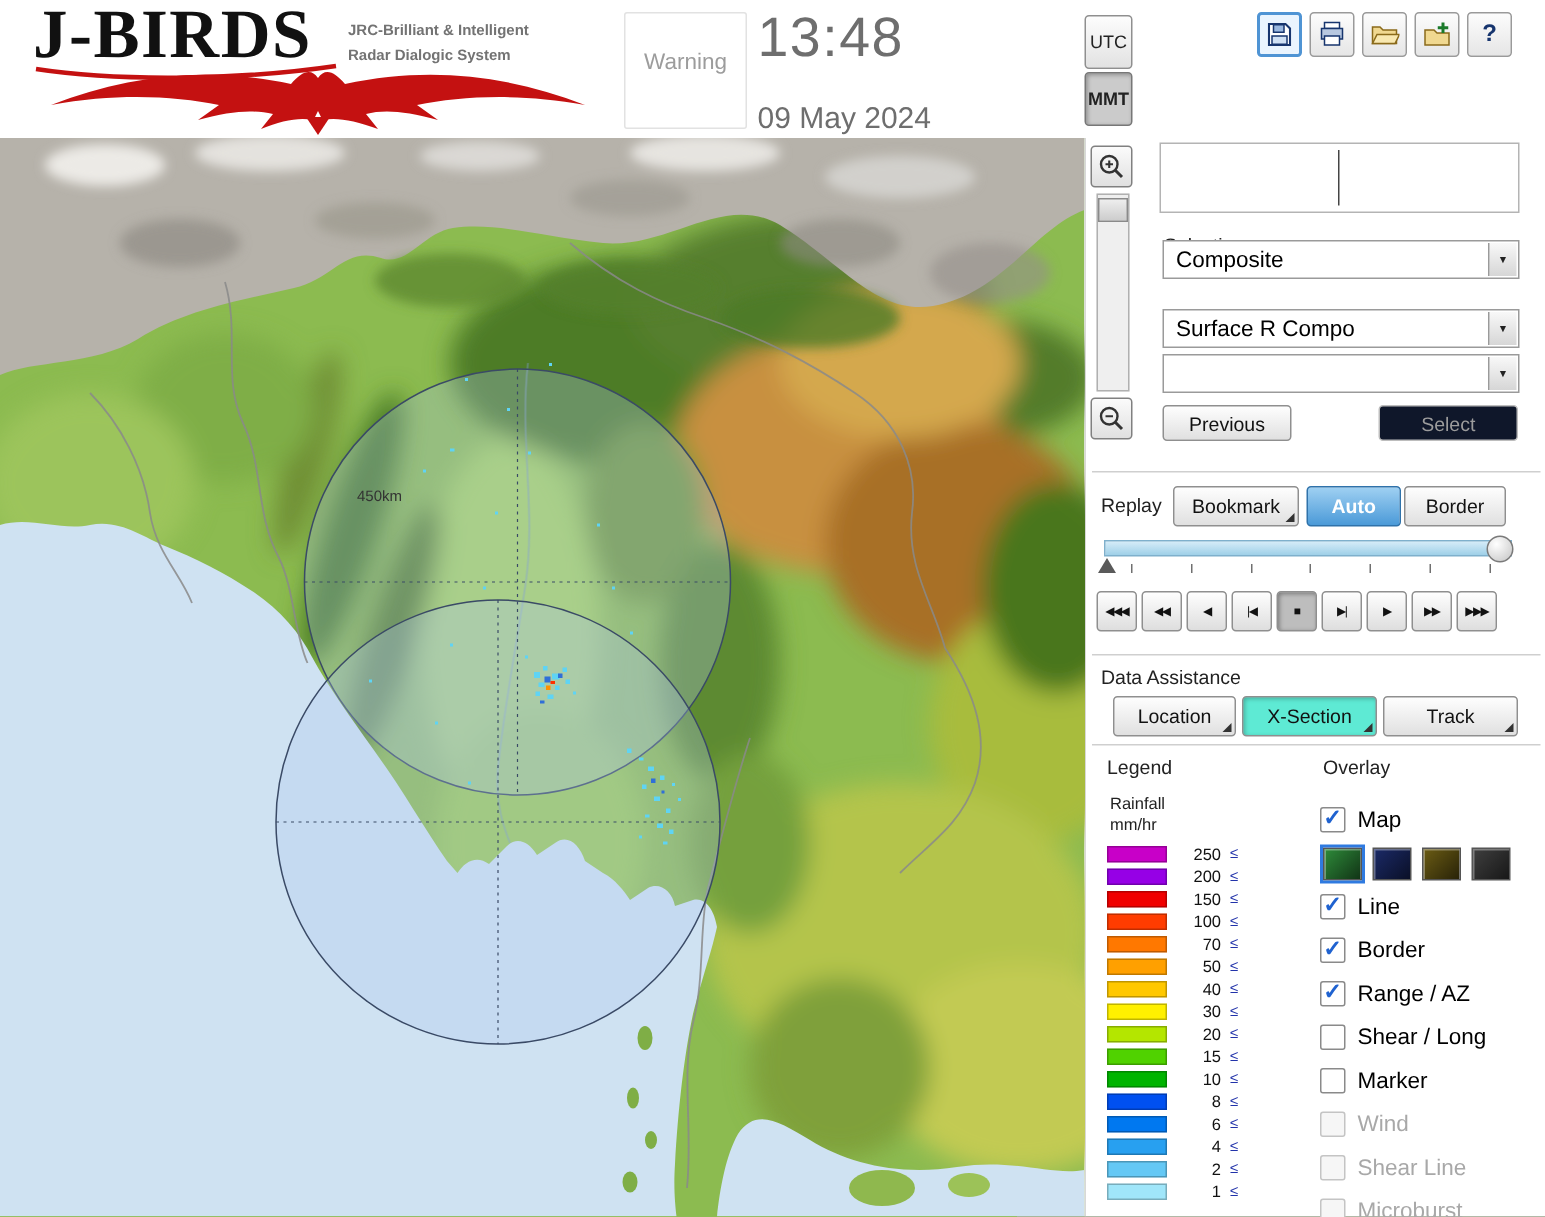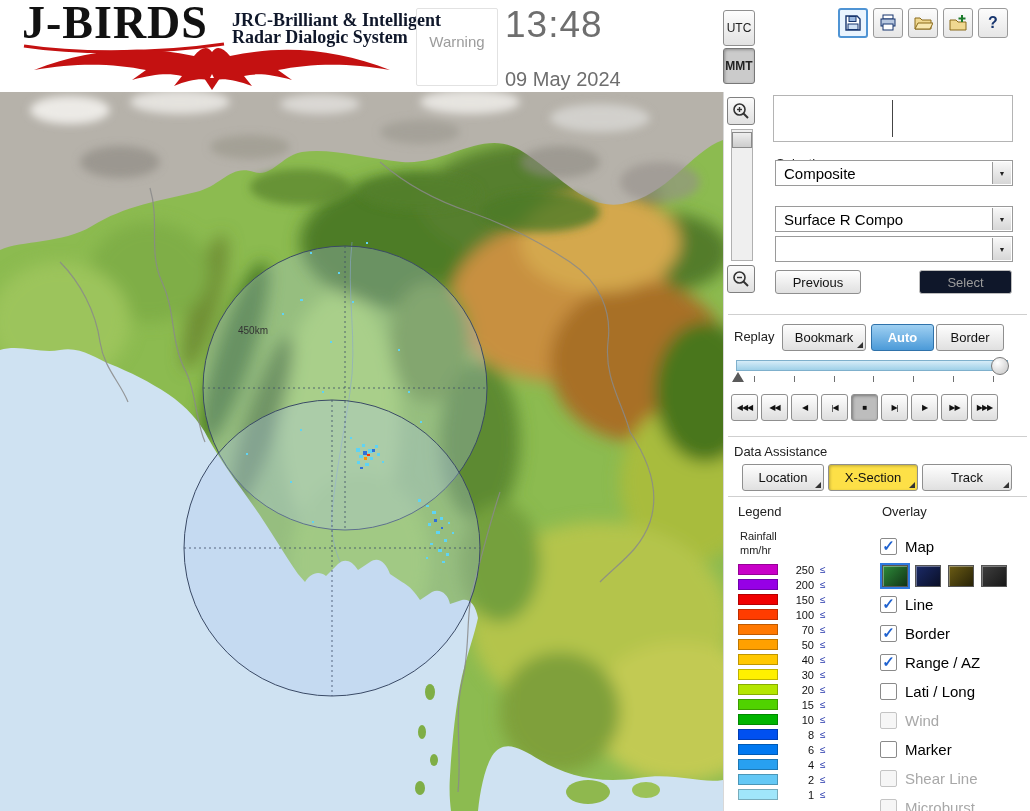--- a/index.html
+++ b/index.html
@@ -3,21 +3,21 @@
 <meta charset="utf-8">
 <style>
   html,body{margin:0;padding:0;background:#888;}
   body{font-family:"Liberation Sans",sans-serif;}
   #app{position:relative;width:1030px;height:811px;background:#fff;overflow:hidden;}
 
   
   header{position:absolute;left:0;top:0;width:1030px;height:92px;background:#fff;border-bottom:1px solid #b8b8b8;}
   .logo{position:absolute;left:16px;top:2px;width:410px;height:88px;}
   .logo-title{position:absolute;left:6px;top:-6px;font-family:"Liberation Serif",serif;font-weight:700;font-size:46px;color:#111;letter-spacing:1px;}
-  .logo-sub{position:absolute;left:216px;top:10px;color:#0f172a;font-weight:700;font-size:18px;line-height:17px;white-space:nowrap;font-family:Liberation Serif, serif;}
+  .logo-sub{position:absolute;left:216px;top:10px;color:#737373;font-weight:700;font-size:10px;line-height:17px;white-space:nowrap;}
   .logo-eagle{position:absolute;left:0;top:38px;}
   .warning-box{position:absolute;left:416px;top:8px;width:80px;height:76px;border:1px solid #e2e2e2;border-radius:2px;}
   .warning-box span{display:block;margin-top:24px;text-align:center;color:#9c9c9c;font-size:15px;}
   .clock{position:absolute;left:505px;top:2px;color:#6e6e6e;}
   .clock .time{font-size:37px;line-height:46px;letter-spacing:1px;}
   .clock .date{font-size:20px;line-height:26px;margin-top:18px;}
   .tzbtn{position:absolute;left:723px;width:32px;height:36px;font-size:12px;font-family:inherit;color:#222;
     background:linear-gradient(#fdfdfd,#e2e2e2);border:1px solid #8f8f8f;border-radius:3px;padding:0;}
   .tzbtn.utc{top:10px;}
   .tzbtn.mmt{top:48px;background:#cbcbcb;box-shadow:inset 1px 1px 3px rgba(0,0,0,.3);border-color:#777;font-weight:700;}
@@ -51,21 +51,21 @@
 
   .combo{position:absolute;left:51px;width:238px;height:26px;background:#fff;border:1px solid #9a9a9a;box-sizing:border-box;}
   .combo.c1{top:68px;} .combo.c2{top:114px;} .combo.c3{top:144px;}
   .combo .val{position:absolute;left:8px;top:4px;font-size:15px;color:#000;white-space:nowrap;}
   .combo .arrow{position:absolute;right:1px;top:1px;bottom:1px;width:18px;display:flex;align-items:center;justify-content:center;
     background:linear-gradient(#f8f8f8,#d6d6d6);border-left:1px solid #9a9a9a;font-size:7px;color:#222;}
 
   .btn{position:absolute;display:flex;align-items:center;justify-content:center;font-size:13px;font-family:inherit;color:#111;
     background:linear-gradient(#fefefe,#e0e0e0);border:1px solid #8f8f8f;border-radius:3px;padding:0;}
   .btn.disabled{color:#9c9c9c;background:#0f172a;border-color:#bdbdbd;}
-  .btn.pressed{background:#fde047;box-shadow:inset 1px 1px 3px rgba(0,0,0,.25);}
+  .btn.pressed{background:#5eead4;box-shadow:inset 1px 1px 3px rgba(0,0,0,.25);}
   .btn.prev{left:51px;top:178px;width:86px;height:24px;}
   .btn.selbtn{left:195px;top:178px;width:93px;height:24px;}
   .btn.bookmark{left:58px;top:232px;width:84px;height:27px;}
   .btn.auto{left:147px;top:232px;width:63px;height:27px;background:linear-gradient(#9fd0f2,#4b9ad8);border-color:#2f72aa;color:#fff;font-weight:700;}
   .btn.manual{left:212px;top:232px;width:68px;height:27px;}
   .btn.loc{left:18px;top:372px;width:82px;height:27px;}
   .btn.xsec{left:104px;top:372px;width:90px;height:27px;}
   .btn.track{left:198px;top:372px;width:90px;height:27px;}
   .corner{position:absolute;}
   .corner::after{content:"";position:absolute;right:2px;bottom:2px;width:0;height:0;
@@ -495,30 +495,30 @@
         <div class="orow">
     <span class="cb">✓</span>
     <span class="olabel">Border</span>
   </div>
         <div class="orow">
     <span class="cb">✓</span>
     <span class="olabel">Range / AZ</span>
   </div>
         <div class="orow">
     <span class="cb"></span>
-    <span class="olabel">Lati / Long</span>
+    <span class="olabel">Shear / Long</span>
+  </div>
+        <div class="orow">
+    <span class="cb"></span>
+    <span class="olabel">Marker</span>
   </div>
         <div class="orow disabled">
     <span class="cb"></span>
     <span class="olabel">Wind</span>
   </div>
-        <div class="orow">
-    <span class="cb"></span>
-    <span class="olabel">Marker</span>
-  </div>
         <div class="orow disabled">
     <span class="cb"></span>
     <span class="olabel">Shear Line</span>
   </div>
         <div class="orow disabled">
     <span class="cb"></span>
     <span class="olabel">Microburst</span>
   </div>
       </div>
 

